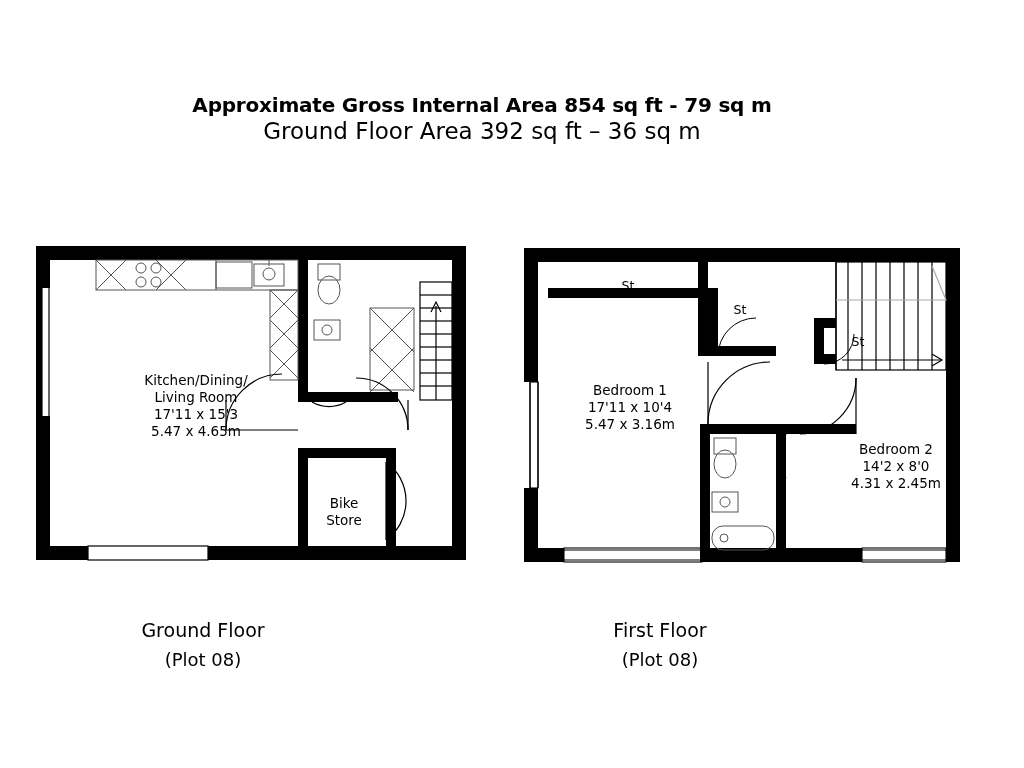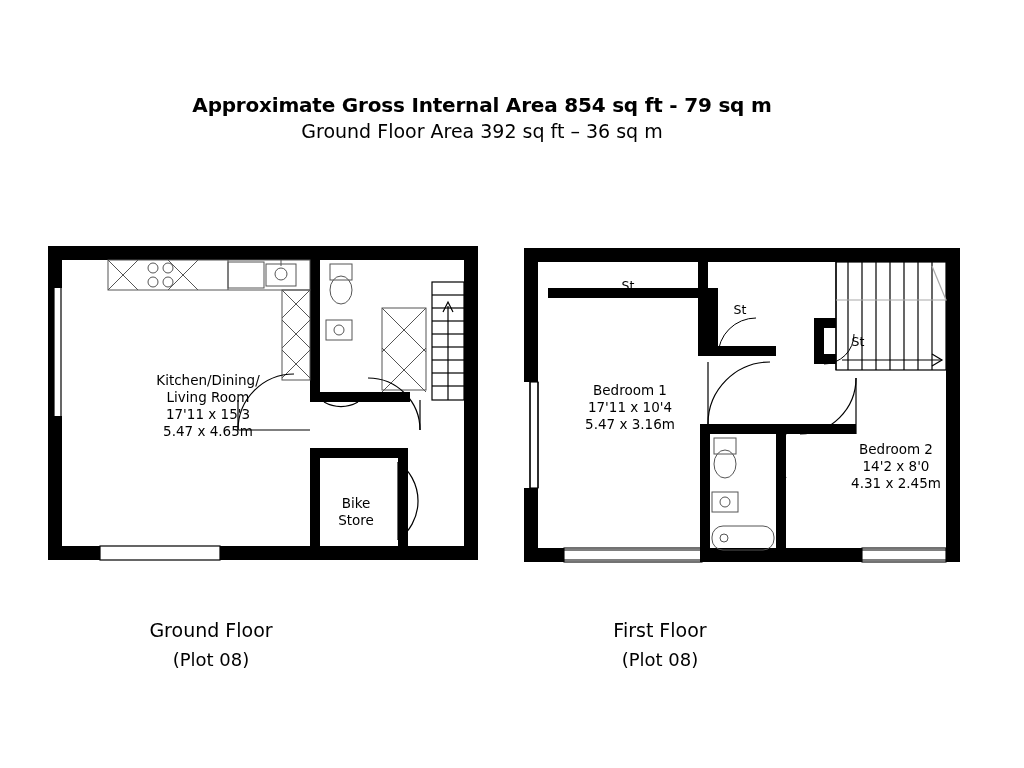--- a/index.html
+++ b/index.html
@@ -23,41 +23,41 @@
     text-align: center;
   }
   .header .line1 {
     font-size: 20px;
     font-weight: bold;
     letter-spacing: -0.2px;
     line-height: 26px;
   }
   .header .line2,
   .header .line3 {
-    font-size: 19px;
+    font-size: 23px;
     font-weight: normal;
     line-height: 27px;
   }
   .plan {
     position: absolute;
   }
   .plan svg {
     display: block;
   }
   .caption {
     position: absolute;
     text-align: center;
     font-size: 19px;
     line-height: 30px;
   }
   .caption .sub {
     font-size: 18px;
   }
   #ground-caption {
-    left: 36px;
+    left: 28px;
     top: 615px;
     width: 350px;
   }
   #first-caption {
     left: 500px;
     top: 615px;
     width: 320px;
   }
   .roomlabel {
     font-size: 13.5px;
@@ -72,21 +72,21 @@
   }
 </style>
 </head>
 <body>
 
 <div class="header">
   <div class="line1">Approximate Gross Internal Area 854 sq ft - 79 sq m</div>
   <div class="line2">Ground Floor Area 392 sq ft – 36 sq m</div>
 </div>
 
-<div class="plan" id="ground-plan" style="left:42px; top:240px;">
+<div class="plan" id="ground-plan" style="left:30px; top:240px;">
 <svg width="450" height="340" viewBox="0 0 450 340" xmlns="http://www.w3.org/2000/svg">
 
   <g fill="#000000">
 
     <rect x="6" y="6" width="430" height="14"></rect>
 
     <rect x="6" y="6" width="14" height="42"></rect>
 
     <rect x="6" y="48" width="6" height="128"></rect>
     <rect x="6" y="176" width="14" height="144"></rect>

